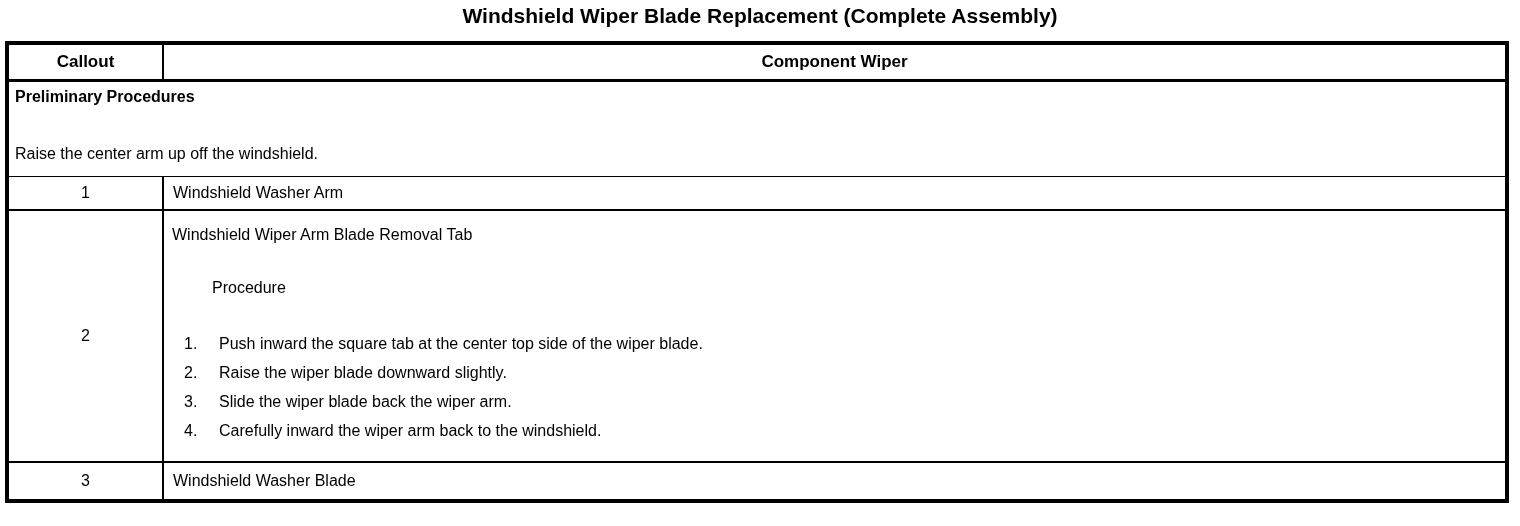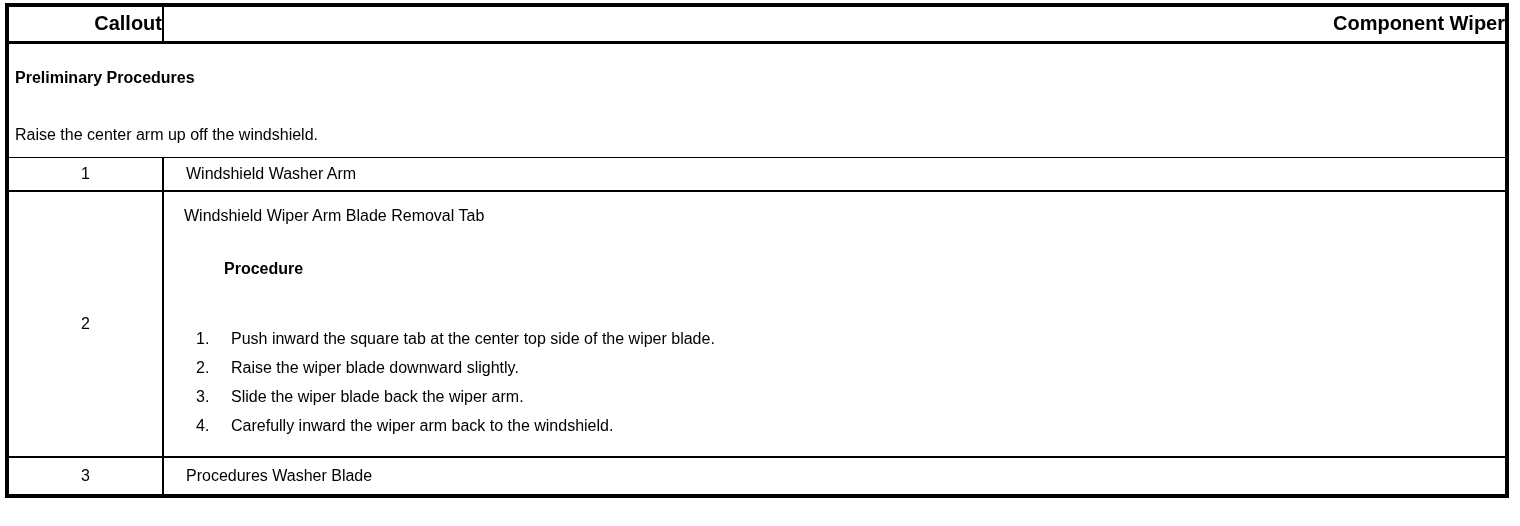--- a/index.html
+++ b/index.html
@@ -24,68 +24,69 @@
   table.doc-table {
     border-collapse: collapse;
     table-layout: fixed;
     margin-left: 5px;
     width: 1504px;
     border: 4px solid #000;
   }
   col.col-callout { width: 156px; }
 
   th {
-    font-size: 20px;
+    font-size: 17px;
     font-weight: bold;
     height: 37px;
-    text-align: right;
+    text-align: center;
     vertical-align: middle;
     border-bottom: 3px solid #000;
     padding: 0;
   }
   .v-divide { border-left: 2px solid #000; }
 
   td { font-size: 16px; padding: 0; }
 
   
   tr.prelim-row td {
     border-bottom: 1px solid #000;
-    padding: 24px 10px 12px 6px;
+    padding: 5px 10px 12px 6px;
     vertical-align: top;
   }
   .prelim-heading { font-weight: bold; line-height: 20px; margin-bottom: 37px; }
   .prelim-text { line-height: 20px; }
 
   
   .callout-cell { text-align: center; vertical-align: middle; }
-  .comp-cell { padding-left: 22px; vertical-align: middle; }
+  .comp-cell { padding-left: 9px; vertical-align: middle; }
   tr.data-row-1 td { height: 34px; border-bottom: 2px solid #000; }
   tr.data-row-3 td { height: 39px; }
 
   
   tr.data-row-2 td { border-bottom: 2px solid #000; }
   tr.data-row-2 td.comp-cell { vertical-align: top; padding: 0; }
-  .row2-content { padding: 14px 10px 16px 20px; }
+  .row2-content { padding: 14px 10px 16px 8px; }
   .comp-name { line-height: 20px; margin-bottom: 33px; }
   .proc-heading {
-    font-weight: bold;
+    font-weight: normal;
     line-height: 20px;
     margin-left: 40px;
-    margin-bottom: 45px;
+    margin-bottom: 31px;
   }
   .steps { margin-left: 12px; }
   .step { display: flex; line-height: 29px; }
   .step-num { flex: 0 0 35px; width: 35px; }
   .step-text { flex: 1 1 auto; }
 </style>
 </head>
 <body>
 
 <div class="page">
 
+  <div class="doc-title">Windshield Wiper Blade Replacement (Complete Assembly)</div>
 
   <table class="doc-table">
     <colgroup>
       <col class="col-callout">
       <col class="col-component">
     </colgroup>
     <thead>
       <tr>
         <th>Callout</th>
         <th class="v-divide">Component Wiper</th>
@@ -128,18 +129,18 @@
                 <span class="step-num">4.</span>
                 <span class="step-text">Carefully inward the wiper arm back to the windshield.</span>
               </div>
             </div>
           </div>
         </td>
       </tr>
 
       <tr class="data-row-3">
         <td class="callout-cell">3</td>
-        <td class="comp-cell v-divide">Procedures Washer Blade</td>
+        <td class="comp-cell v-divide">Windshield Washer Blade</td>
       </tr>
 
     </tbody>
   </table>
 </div>
 
 </body></html>

